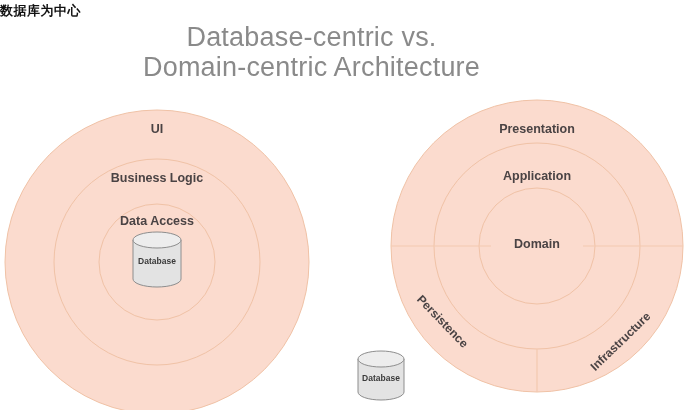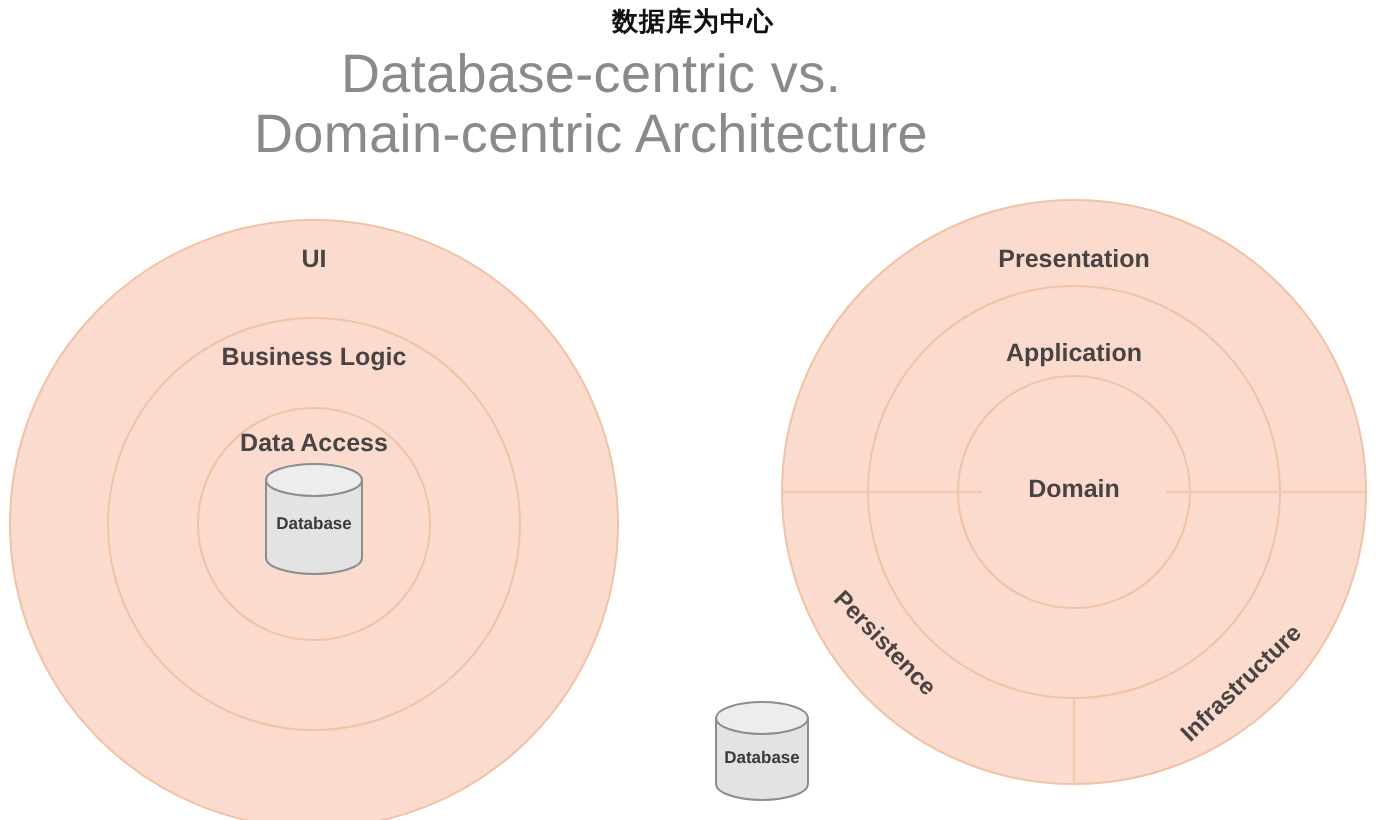--- a/index.html
+++ b/index.html
@@ -4,33 +4,33 @@
 <style>
   html,body{margin:0;padding:0;background:#ffffff;}
   body{
     width:693px;height:410px;position:relative;overflow:hidden;
     font-family:"Liberation Sans","DejaVu Sans",sans-serif;
   }
   #stage{position:absolute;left:0;top:0;width:693px;height:410px;}
 
   
   .cn-note{
-    position:absolute;left:0;width:693px;text-align:center;
+    position:absolute;left:0;width:693px;
     font-family:"DejaVu Sans","Liberation Sans",sans-serif;
     font-size:13px;font-weight:700;color:#111111;letter-spacing:0.5px;
     white-space:nowrap;
   }
   #cn-top{top:2px;}
   #cn-bottom{top:86px;}
 
   .title-line{
     position:absolute;left:0;width:591px;text-align:center;
     font-family:"Liberation Sans","DejaVu Sans",sans-serif;
     font-size:27px;font-weight:300;color:#8a8a8a;
-    letter-spacing:0.2px;white-space:nowrap;
+    letter-spacing:0.2px;white-space:nowrap;padding-left:16px;
   }
   #title-1{top:22px;}
   #title-2{top:52px;}
 
   
   svg{position:absolute;left:0;top:0;}
   .ring-fill{fill:#fbdbce;}
   .ring-line{fill:none;stroke:#f0c2a6;stroke-width:1;}
   .div-line{stroke:#f3c9b0;stroke-width:1.2;fill:none;}
 

